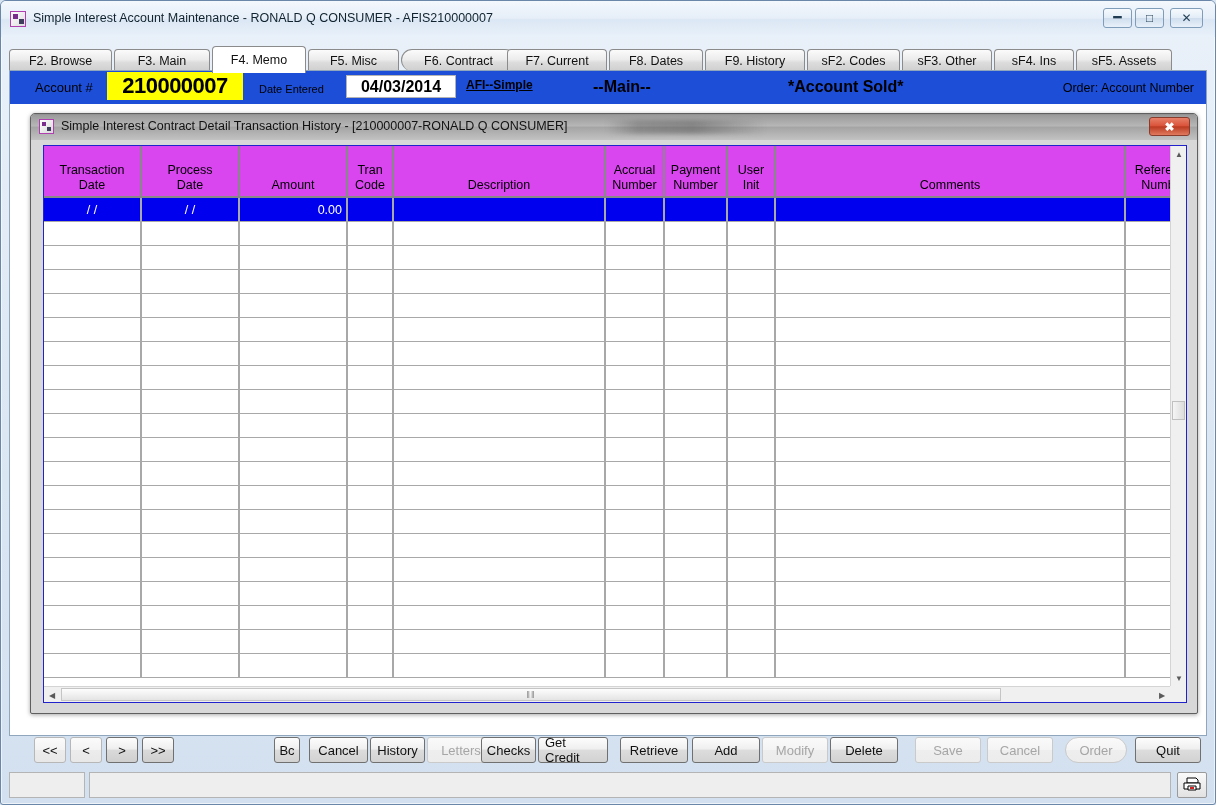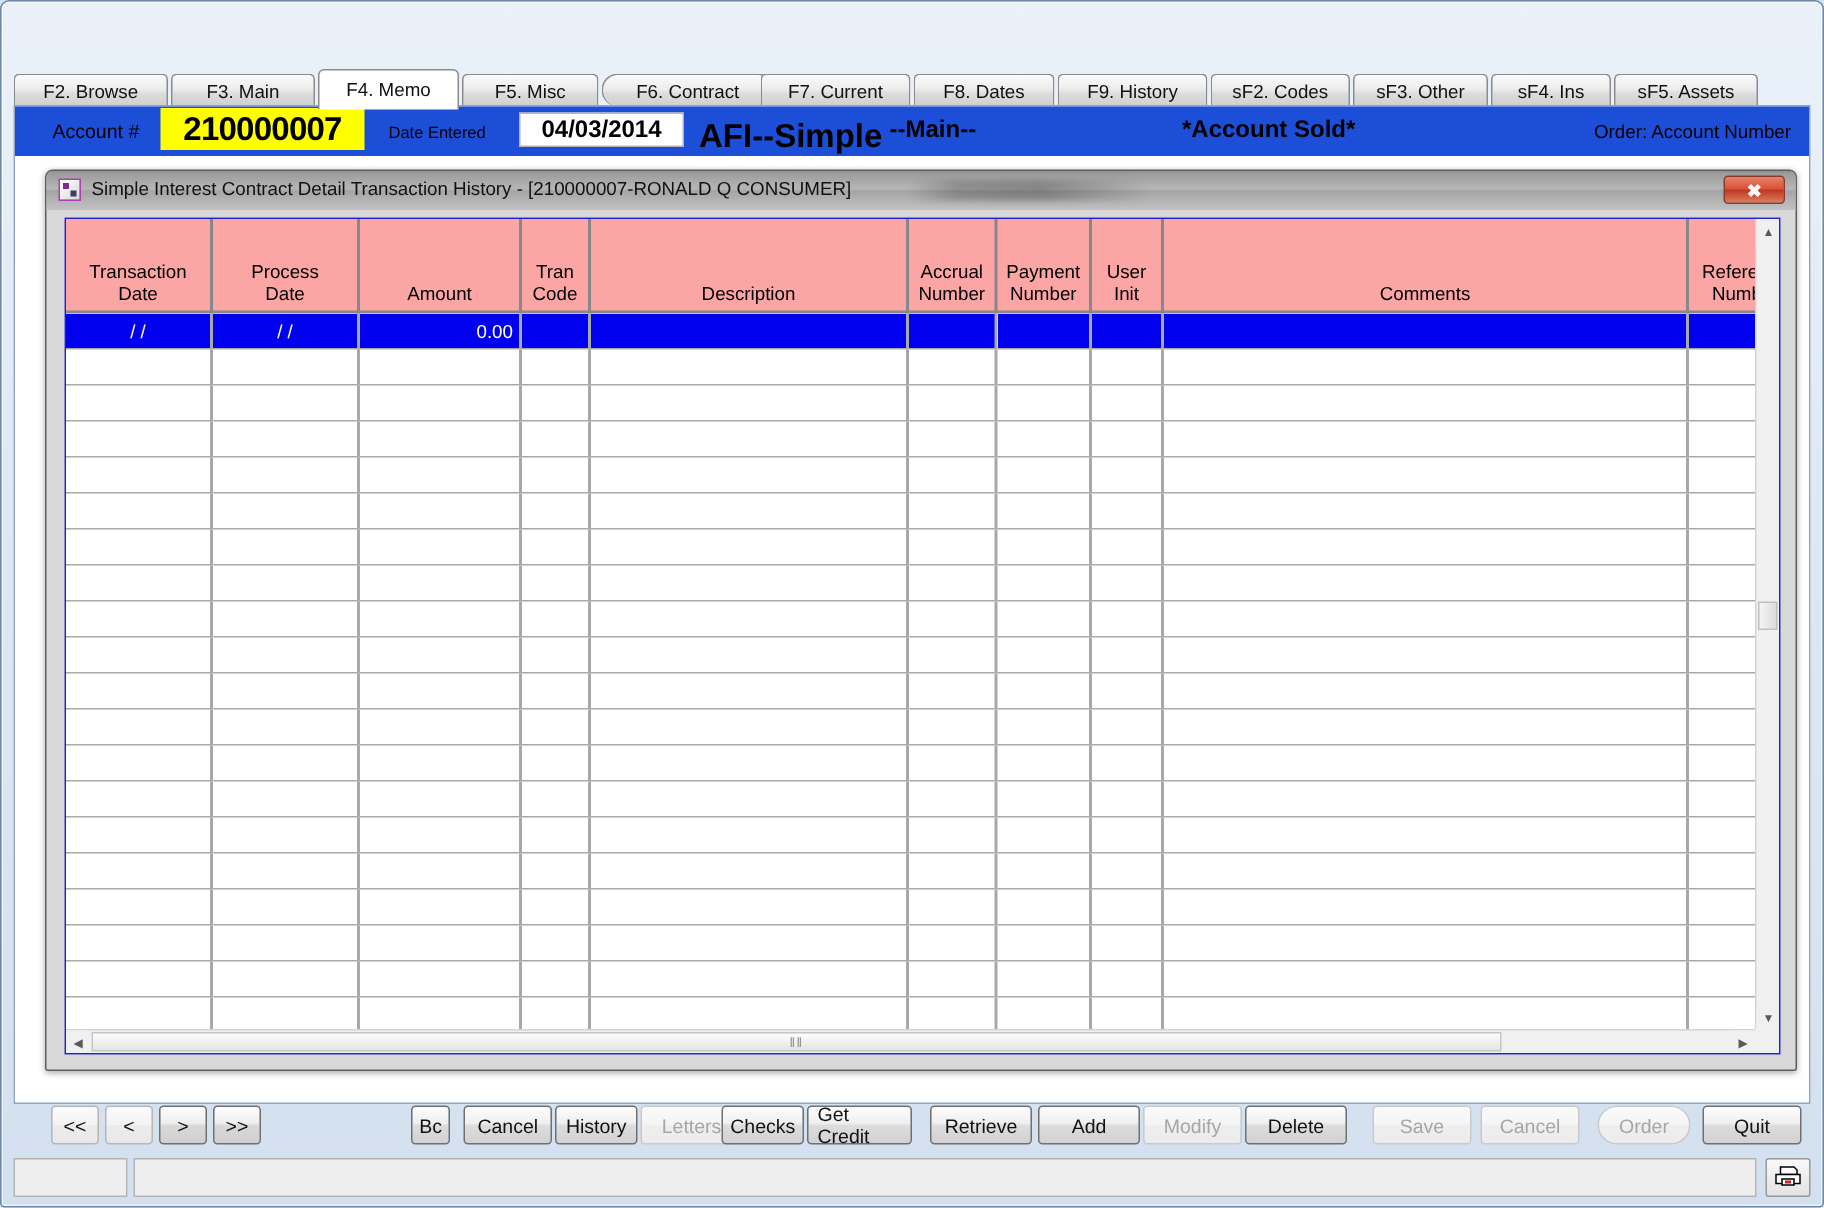--- a/index.html
+++ b/index.html
@@ -92,21 +92,21 @@
     display:flex;align-items:center;justify-content:center;
     font-size:22px;font-weight:bold;color:#000;letter-spacing:-0.5px;
   }
   #lbl-date-entered{position:absolute;left:249px;top:12px;font-size:11px;color:#000;}
   #date-entered{
     position:absolute;left:336px;top:4px;width:110px;height:23px;
     box-sizing:border-box;border:1px solid #b4b4b4;background:#fff;
     display:flex;align-items:center;justify-content:center;
     font-size:16px;font-weight:bold;color:#000;
   }
-  #product-label{position:absolute;left:456px;top:7px;font-size:22px;font-weight:bold;color:#000;}
+  #product-label{position:absolute;left:456px;top:7px;font-size:12px;font-weight:bold;color:#000;text-decoration:underline;}
   #section-label{position:absolute;left:583px;top:7px;font-size:16px;font-weight:bold;color:#000;}
   #status-flag{position:absolute;left:778px;top:7px;font-size:16px;font-weight:bold;color:#000;}
   #lbl-order{position:absolute;right:12px;top:10px;font-size:12.5px;color:#000;white-space:nowrap;}
 
   
   #detail-window{
     position:absolute;left:20px;top:42px;width:1168px;height:601px;
     box-sizing:border-box;
     border:1px solid #5f5f5f;
     border-radius:5px 5px 2px 2px;
@@ -151,27 +151,27 @@
     background:#fff;
     overflow:hidden;
   }
   #grid-scroll{
     position:absolute;left:0;top:0;right:16px;bottom:16px;overflow:hidden;
   }
   #grid-table{
     border-collapse:collapse;table-layout:fixed;width:1145px;
   }
   #grid-table th{
-    background:#fca5a5;
+    background:#d946ef;
     border-right:2px solid #888;
     border-bottom:2px solid #888;
     height:47px;
     font-weight:normal;font-size:12.5px;color:#000;
     vertical-align:bottom;
-    padding:11px 0 3px 0;
+    padding:0 0 3px 0;
     text-align:center;
     line-height:15px;
   }
   #grid-table th .hl1{display:block;}
   #grid-table th .hl2{display:block;}
   #grid-table td{
     height:23px;
     border-right:2px solid #a8a8a8;
     border-bottom:1px solid #a8a8a8;
     font-size:12.5px;color:#000;
@@ -260,20 +260,36 @@
     border:1px solid #9a9a9a;border-radius:2px;
     background:linear-gradient(to bottom,#fafafa,#e2e2e2);
     display:flex;align-items:center;justify-content:center;
   }
 </style>
 </head>
 <body>
 
 <div id="app-window">
 
+  <div id="title-bar">
+    <div id="app-icon">
+      <div class="g1"></div>
+        <div class="g2"></div>
+    </div>
+    <div id="title-text">Simple Interest Account Maintenance - RONALD Q CONSUMER - AFIS210000007</div>
+    <div class="winbtn" id="btn-min">
+      <span class="glyph">━</span>
+    </div>
+    <div class="winbtn" id="btn-max">
+      <span class="glyph">□</span>
+    </div>
+    <div class="winbtn" id="btn-close">
+      <span class="glyph">✕</span>
+    </div>
+  </div>
 
   <div id="tab-strip">
       <div class="tab" style="left: 0px; width: 103px;">
         <span>F2. Browse</span>
       </div>
       <div class="tab" style="left: 105px; width: 96px;">
         <span>F3. Main</span>
       </div>
       <div class="tab active" style="left: 203px; width: 94px;">
         <span>F4. Memo</span>

